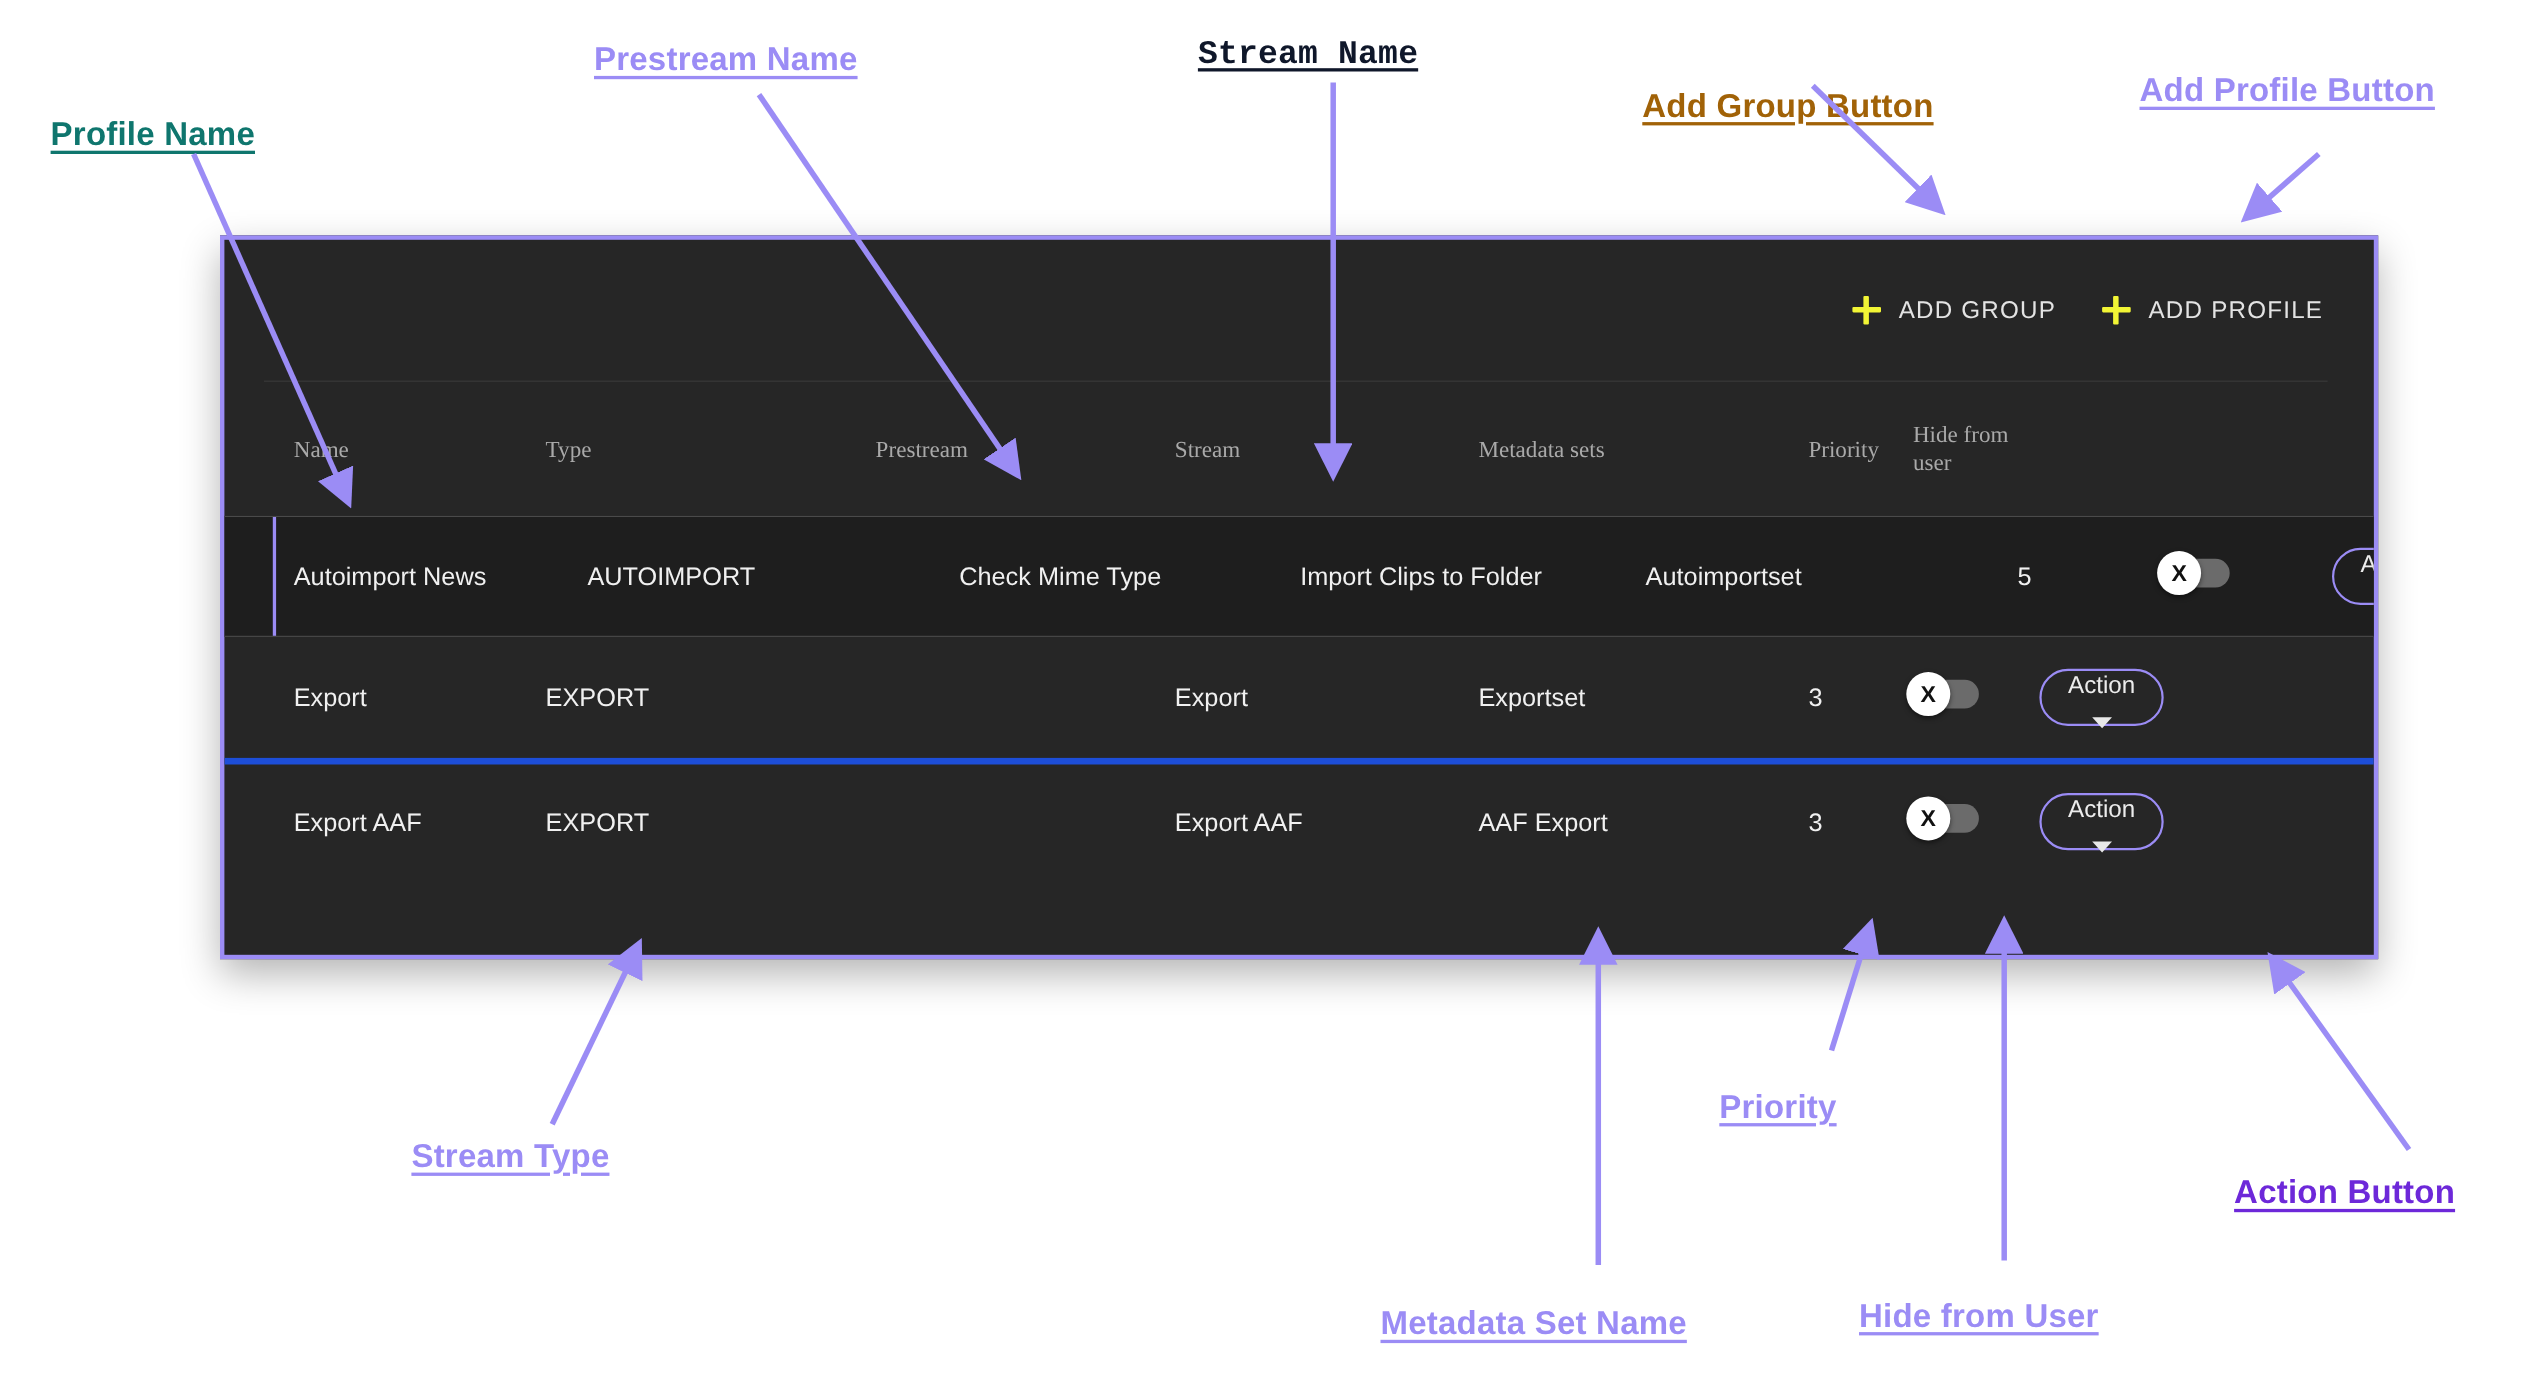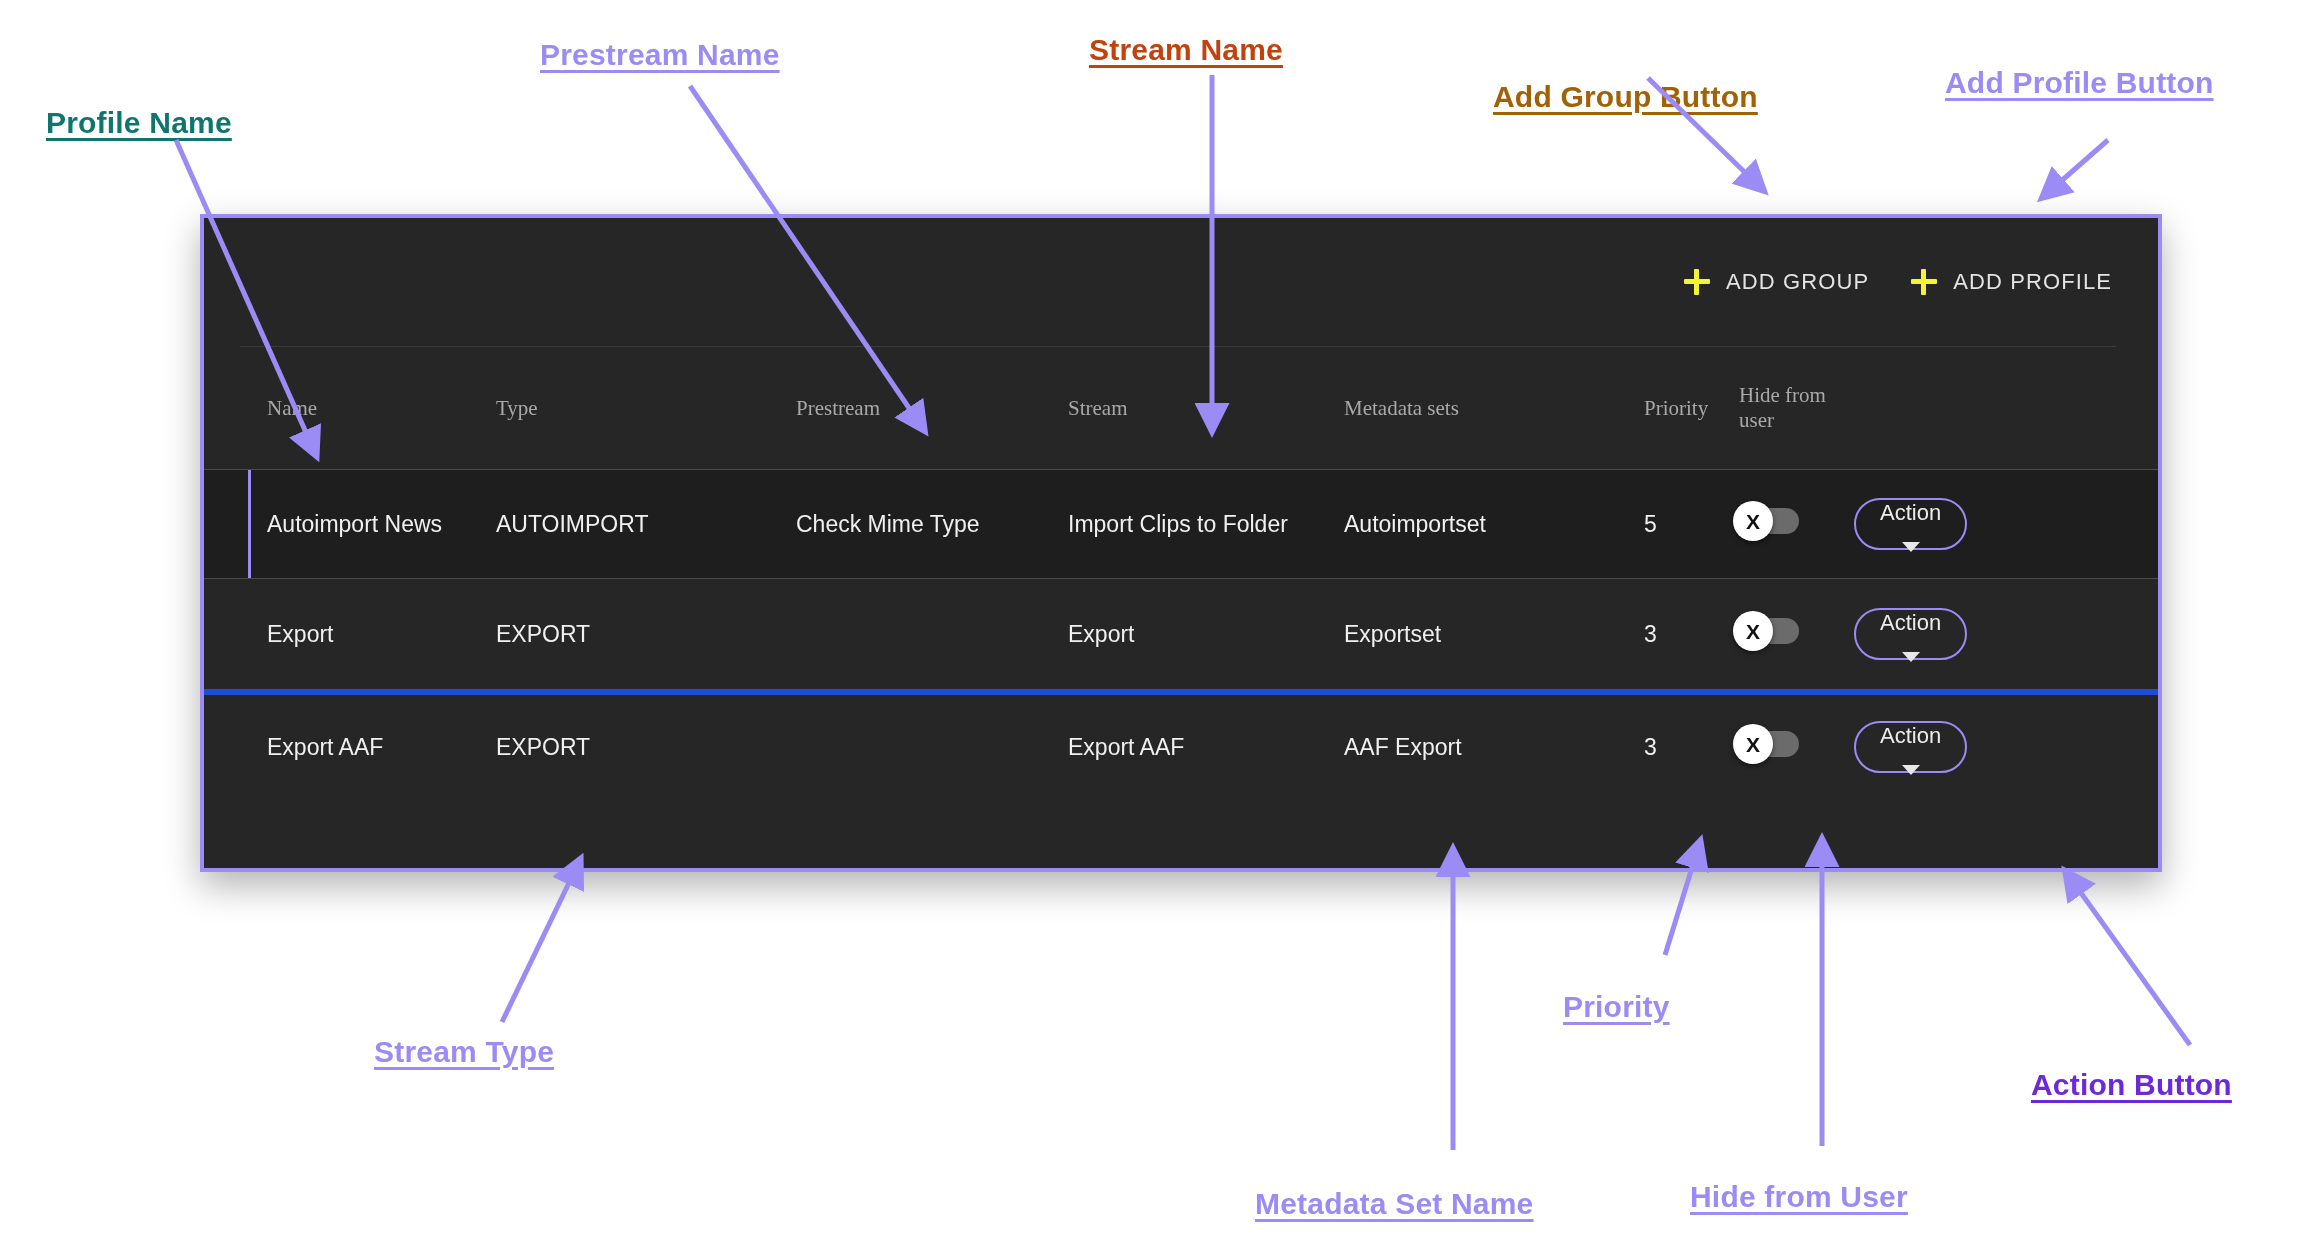--- a/index.html
+++ b/index.html
@@ -79,20 +79,21 @@
   }
   .thead { height: 122px; color: #a9a9a9; font-size: 21px; font-family: Liberation Serif, serif; }
   .thead .cell { color: #a9a9a9; }
   .trow { height: 110px; color: #f0f0f0; font-size: 23px; }
   .trow.sep { border-top: 6px solid #1d4ed8; }
 
   .trow.selected {
     background: #1e1e1e;
     border-top: 1px solid #4a4a4a;
     border-bottom: 1px solid #4a4a4a;
+    gap: 38px;
   }
   .trow.selected::before {
     content: ""; position: absolute;
     left: 44px; top: 0; bottom: 0; width: 3px; background: #9b8cf5;
   }
 
   .cell { flex: 0 0 auto; }
   .c-name      { width: 248px; padding-left: 19px; }
   .c-type      { width: 300px; }
   .c-prestream { width: 272px; }
@@ -246,21 +247,21 @@
       <line x1="1665" y1="955" x2="1700" y2="842"></line>
       <line x1="2190" y1="1045" x2="2066" y2="872"></line>
       <line x1="1453" y1="1150" x2="1453" y2="850"></line>
       <line x1="1822" y1="1146" x2="1822" y2="840"></line>
     </g>
   </svg>
 
   <div id="anno-labels">
       <div class="anno-label" style="left: 46px; top: 106px; color: #0f766e;">Profile Name</div>
       <div class="anno-label" style="left: 540px; top: 38px; color: rgb(155, 140, 245);">Prestream Name</div>
-      <div class="anno-label" style="left: 1089px; top: 33px; color: #c2410c;">Stream Name</div>
+      <div class="anno-label" style="left: 1089px; top: 33px; color: #0f172a; font-family: Liberation Mono, monospace;">Stream Name</div>
       <div class="anno-label" style="left: 1493px; top: 80px; color: #a16207;">Add Group Button</div>
       <div class="anno-label" style="left: 1945px; top: 66px; color: rgb(155, 140, 245);">Add Profile Button</div>
       <div class="anno-label" style="left: 374px; top: 1035px; color: rgb(155, 140, 245);">Stream Type</div>
       <div class="anno-label" style="left: 1563px; top: 990px; color: rgb(155, 140, 245);">Priority</div>
       <div class="anno-label" style="left: 2031px; top: 1068px; color: #6d28d9;">Action Button</div>
       <div class="anno-label" style="left: 1255px; top: 1187px; color: rgb(155, 140, 245);">Metadata Set Name</div>
       <div class="anno-label" style="left: 1690px; top: 1180px; color: rgb(155, 140, 245);">Hide from User</div>
     </div>
 
 </div>

